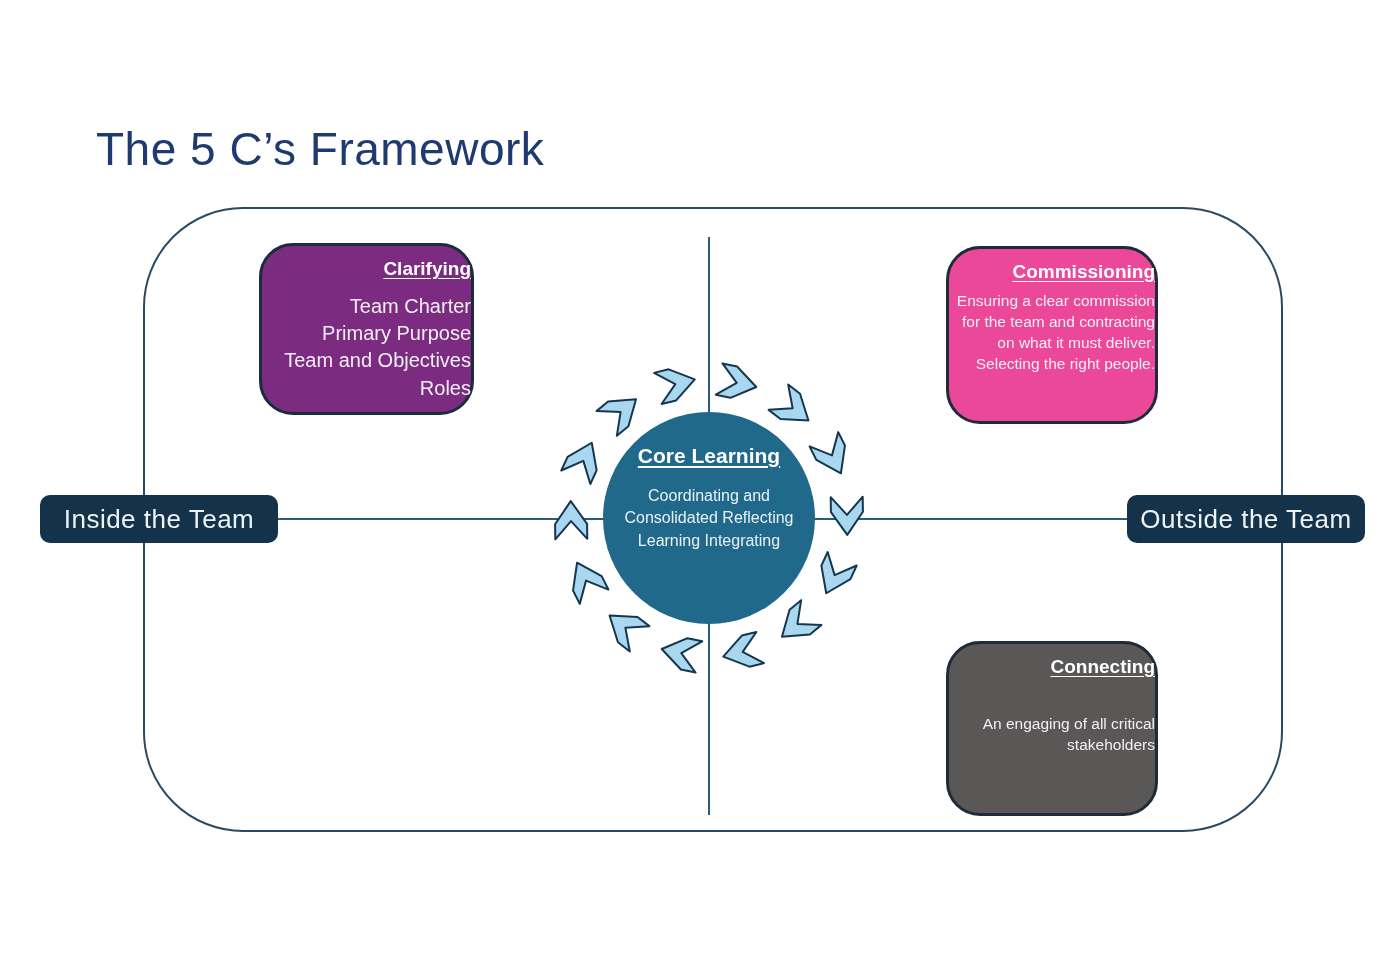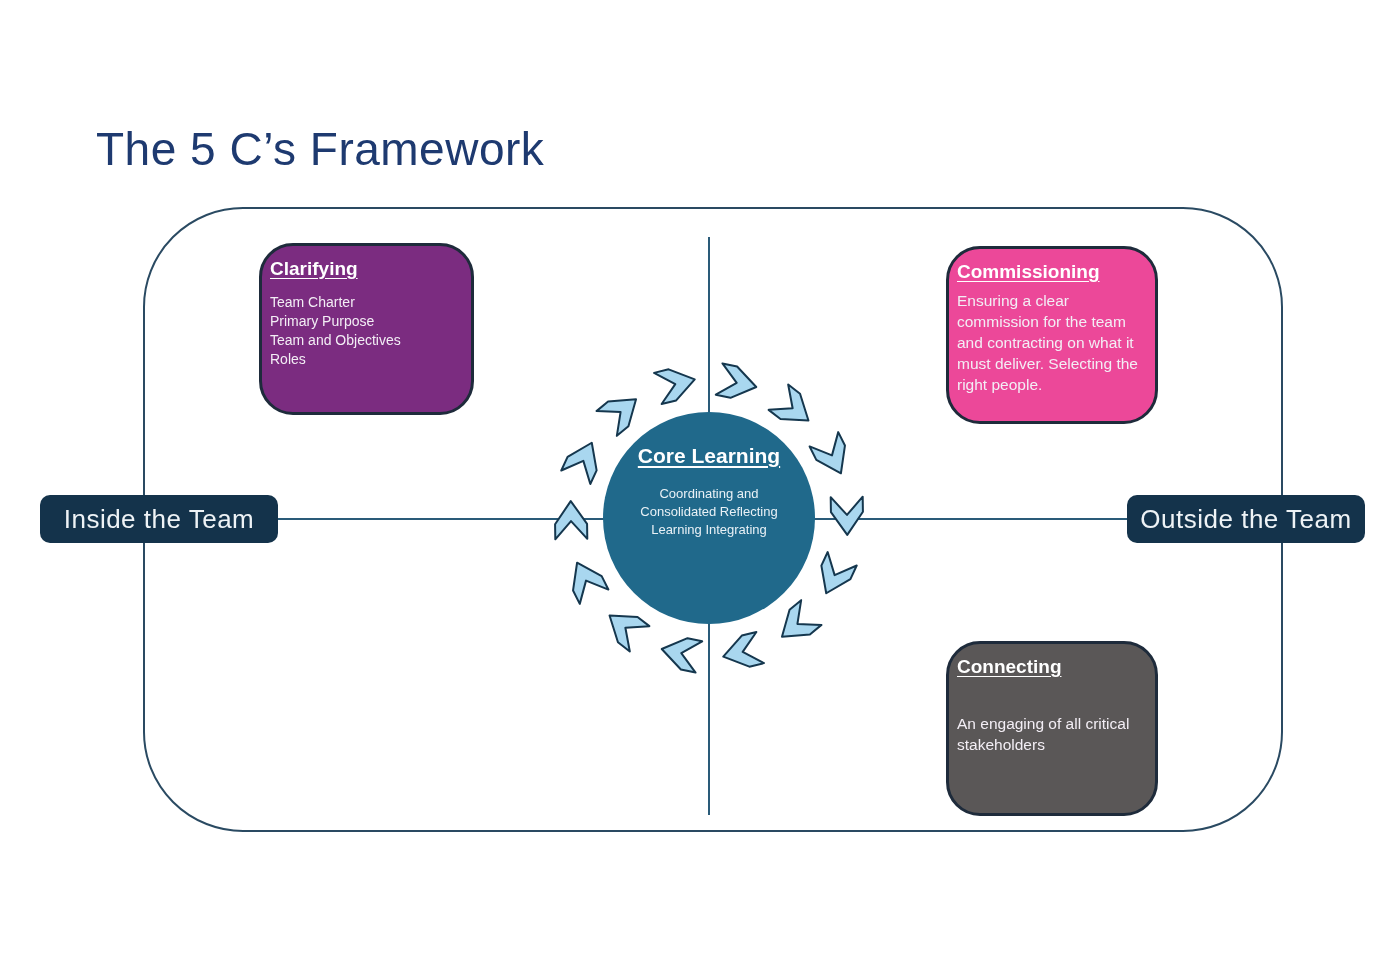--- a/index.html
+++ b/index.html
@@ -59,21 +59,21 @@
   }
   .center-text .ctitle {
     font-size: 21px;
     font-weight: bold;
     text-decoration: underline;
     text-underline-offset: 3px;
     margin-bottom: 17px;
   }
   .center-text .cline {
     display: block;
-    font-size: 13px;
+    font-size: 16px;
     line-height: 1.4;
     color: #e9f1f6;
   }
   .pill {
     position: absolute;
     background: #14334b;
     color: #eef3f6;
     border-radius: 10px;
     display: flex;
     align-items: center;
@@ -86,31 +86,31 @@
   .pill.top    { left: 590px; top: 190px; width: 237px; height: 47px; }
   .pill.bottom { left: 590px; top: 813px; width: 237px; height: 47px; }
   .pill.left   { left: 40px;  top: 495px; width: 238px; height: 48px; }
   .pill.right  { left: 1127px; top: 495px; width: 238px; height: 48px; }
   .qbox {
     position: absolute;
     border: 3px solid #1e2b3b;
     border-radius: 34px;
     box-sizing: border-box;
     color: #ffffff;
-    text-align: left;
-    padding: 12px 8px;
+    text-align: right;
+    padding: 12px 0;
   }
   .qbox .qtitle {
     font-size: 19px;
     font-weight: bold;
     text-decoration: underline;
     text-underline-offset: 3px;
   }
   .qbox .qbody { font-size: 15.5px; line-height: 1.36; color: #f3eef5; }
-  .qbox .qline { display: block; font-size: 14px; line-height: 1.36; color: #f3eef5; }
+  .qbox .qline { display: block; font-size: 20px; line-height: 1.36; color: #f3eef5; }
   .qbox.clarifying    { left: 259px; top: 243px; width: 215px; height: 172px; background: #7b2c80; }
   .qbox.clarifying    .qlines { margin-top: 13px; }
   .qbox.commissioning { left: 946px; top: 246px; width: 212px; height: 178px; background: #ec4899; }
   .qbox.commissioning .qbody { margin-top: 7px; }
   .qbox.co-creating   { left: 261px; top: 643px; width: 214px; height: 175px; background: #25a954; }
   .qbox.co-creating   .qlines { margin-top: 27px; }
   .qbox.connecting    { left: 946px; top: 641px; width: 212px; height: 175px; background: #5a5757; }
   .qbox.connecting    .qbody { margin-top: 35px; }
 </style>
 </head>

